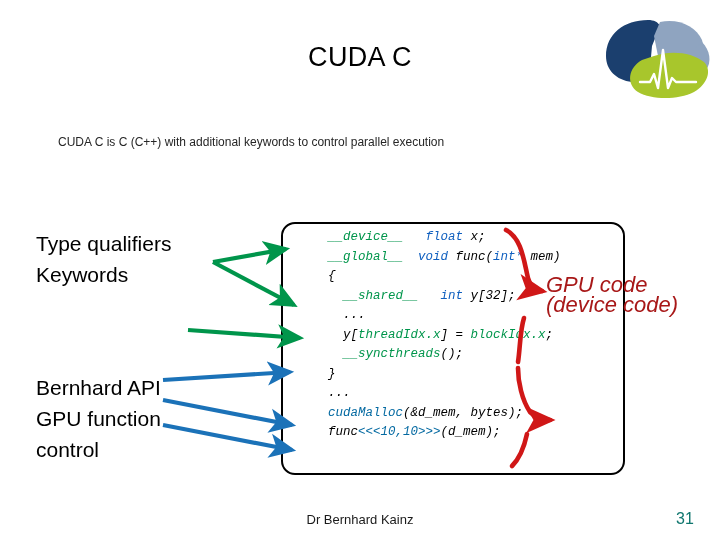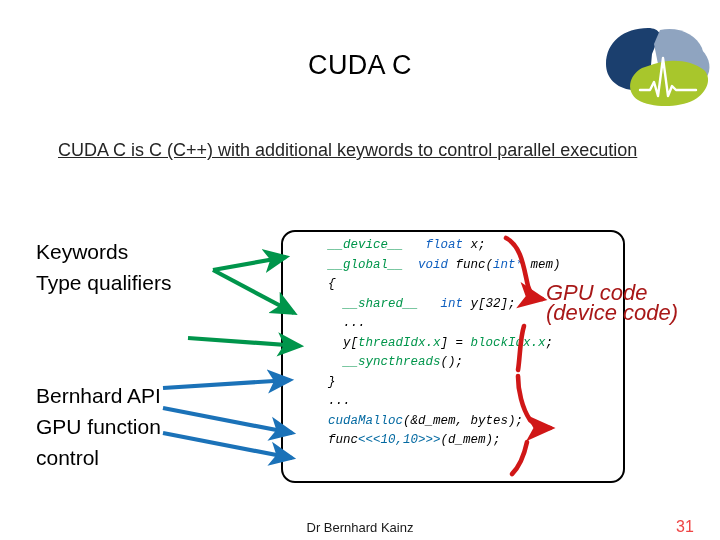--- a/index.html
+++ b/index.html
@@ -3,34 +3,34 @@
 <meta charset="utf-8">
 <style>
   html,body{margin:0;padding:0;}
   body{
     width:720px;height:540px;
     background:#ffffff;
     font-family:"Liberation Sans", sans-serif;
     overflow:hidden;
     position:relative;
   }
-  #slide{position:absolute;left:0;top:8px;width:720px;height:516px;}
+  #slide{position:absolute;left:0;top:0;width:720px;height:516px;}
 
   
   .slide-title{
     position:absolute;left:0;top:42px;width:720px;
     text-align:center;
     font-size:27px;color:#000000;font-weight:400;
     letter-spacing:.3px;
   }
 
   
   .subtitle{
     position:absolute;left:58px;top:130px;width:600px;
-    font-size:18px;color:#262626;line-height:25px;text-decoration:underline;
+    font-size:12px;color:#262626;line-height:25px;
   }
 
   
   .left-group{position:absolute;color:#000000;font-size:21px;line-height:31px;}
   #left-group-1{left:36px;top:228px;}
   #left-group-2{left:36px;top:372px;}
   .left-line{white-space:nowrap;}
 
   
   .code-box{
@@ -66,21 +66,21 @@
   #note-gpu{left:546px;top:275px;}
   #note-cpu{left:556px;top:404px;}
 
   
   .footer-author{
     position:absolute;left:0;top:512px;width:720px;
     text-align:center;font-size:13px;color:#1a1a1a;
   }
   .footer-page{
     position:absolute;left:676px;top:510px;
-    font-size:16px;color:#ef4444;
+    font-size:16px;color:#0f766e;
   }
 
   svg.overlay{position:absolute;left:0;top:0;width:720px;height:540px;pointer-events:none;}
   svg.logo{position:absolute;left:592px;top:16px;width:124px;height:86px;}
 </style>
 </head>
 <body>
 
 <div id="slide">
 
@@ -90,22 +90,22 @@
     <path d="M110 26 C118 34 120 46 114 54 L96 58 L92 42 Z" fill="#8fa4c0"></path>
     <path d="M62 40 C78 34 100 36 112 46 C120 54 116 68 102 76 C86 84 60 84 46 76 C34 68 36 52 50 44 Z" fill="#a8c62c"></path>
     <path d="M48 66 L58 66 L62 58 L66 72 L71 34 L76 72 L80 62 L84 66 L104 66" fill="none" stroke="#ffffff" stroke-width="2.4" stroke-linejoin="round" stroke-linecap="round"></path>
   </svg>
 
   <div class="slide-title">CUDA C</div>
 
   <div class="subtitle">CUDA C is C (C++) with additional keywords to control parallel execution</div>
 
   <div class="left-group" id="left-group-1">
+    <div class="left-line">Type qualifiers</div>
     <div class="left-line">Keywords</div>
-    <div class="left-line">Type qualifiers</div>
   </div>
 
   <div class="left-group" id="left-group-2">
     <div class="left-line">Bernhard API</div>
     <div class="left-line">GPU function</div>
     <div class="left-line">control</div>
   </div>
 
   <div class="code-box"></div>
   <div class="code" id="code-block"><span class="ln"><span class="kw-green">__device__</span><span class="kw-black">   </span><span class="kw-blue">float</span><span class="kw-black"> x;</span></span><span class="ln"><span class="kw-green">__global__</span><span class="kw-black">  </span><span class="kw-blue">void</span><span class="kw-black"> func(</span><span class="kw-blue">int*</span><span class="kw-black"> mem)</span></span><span class="ln"><span class="kw-black">{</span></span><span class="ln"><span class="kw-black">  </span><span class="kw-green">__shared__</span><span class="kw-black">   </span><span class="kw-blue">int</span><span class="kw-black"> y[32];</span></span><span class="ln"><span class="kw-black">  ...</span></span><span class="ln"><span class="kw-black">  y[</span><span class="kw-green">threadIdx.x</span><span class="kw-black">] = </span><span class="kw-green">blockIdx.x</span><span class="kw-black">;</span></span><span class="ln"><span class="kw-black">  </span><span class="kw-green">__syncthreads</span><span class="kw-black">();</span></span><span class="ln"><span class="kw-black">}</span></span><span class="ln"><span class="kw-black">...</span></span><span class="ln"><span class="kw-cyan">cudaMalloc</span><span class="kw-black">(&amp;d_mem, bytes);</span></span><span class="ln"><span class="kw-black">func</span><span class="kw-cyan">&lt;&lt;&lt;10,10&gt;&gt;&gt;</span><span class="kw-black">(d_mem);</span></span></div>

